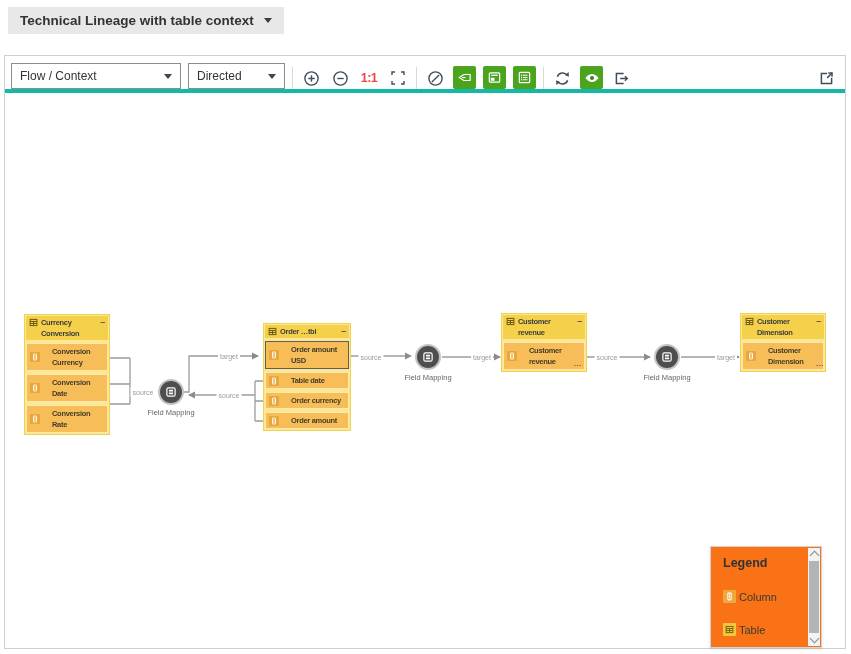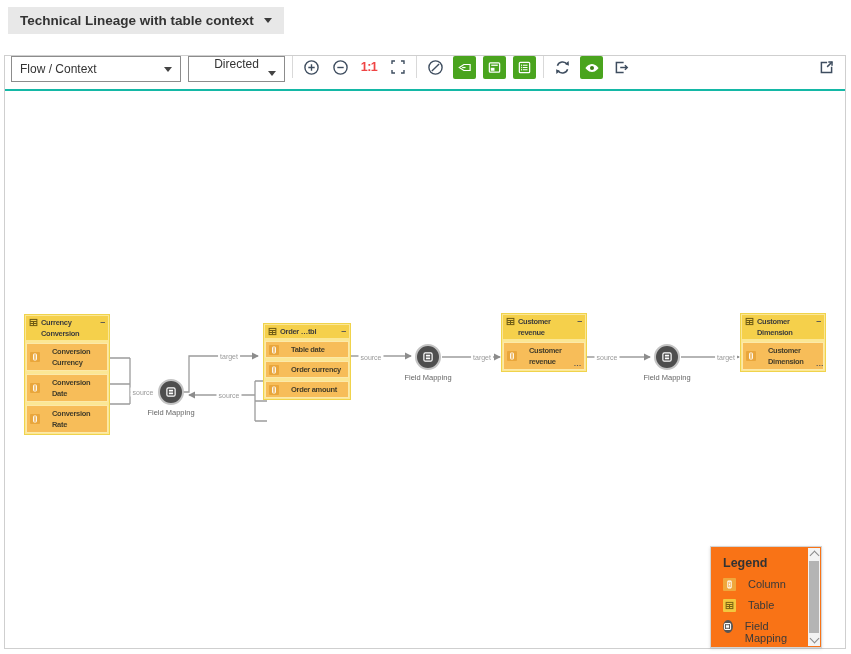--- a/index.html
+++ b/index.html
@@ -5,25 +5,25 @@
   html,body{margin:0;padding:0;background:#fff;}
   body{width:851px;height:654px;position:relative;font-family:"Liberation Sans",sans-serif;overflow:hidden;}
   [data-interactable="true"]{cursor:pointer;}
 
   
   .view-chip{position:absolute;left:8px;top:7px;height:27px;background:#e8e8e8;display:flex;align-items:center;gap:10px;padding:0 12px;font-size:13.5px;font-weight:600;color:#333;}
   .chip-caret{width:0;height:0;border-left:4.5px solid transparent;border-right:4.5px solid transparent;border-top:5px solid #3c3c3c;}
 
   
   .panel{position:absolute;left:4px;top:55px;width:842px;height:594px;border:1px solid #cfcfcf;background:#fff;box-sizing:border-box;}
-  .toolbar{height:33px;border-bottom:2px solid #14b8a6;display:flex;align-items:flex-start;padding:0 8px 0 6px;gap:7px;}
+  .toolbar{height:33px;border-bottom:4px solid #14b8a6;display:flex;align-items:flex-end;padding:0 8px 0 6px;gap:7px;}
   .dd{height:26px;border:1px solid #8c8c8c;display:flex;align-items:center;box-sizing:border-box;padding:0 8px;font-size:12px;color:#333;background:#fff;}
   .dd .dd-caret{width:0;height:0;border-left:4.5px solid transparent;border-right:4.5px solid transparent;border-top:5px solid #444;margin-left:auto;}
   .dd1{width:170px;}
-  .dd2{width:97px;flex-direction:column;}
+  .dd2{width:97px;}
   .tsep{width:1px;height:22px;background:#d9d9d9;}
   .tbtn{width:22px;height:22px;display:flex;align-items:center;justify-content:center;color:#3e4d5f;background:transparent;border:none;padding:0;}
   .tbtn.green{background:#4aa41e;border-radius:2px;color:#fff;width:23px;height:23px;}
   .zoom-reset{font-size:12.5px;font-weight:700;color:#ef4444;letter-spacing:-0.5px;}
   .spacer{flex:1;}
 
   
   .canvas{position:absolute;left:0;top:34px;right:0;bottom:0;overflow:hidden;}
   .edges{position:absolute;left:0;top:0;}
   .edge-label{position:absolute;transform:translate(-50%,-50%);font-size:7px;color:#9a9a9a;background:#fff;padding:0 2px;line-height:9px;}
@@ -39,21 +39,21 @@
   .row-overflow{margin-left:auto;align-self:flex-end;color:#5a5a5a;font-size:8px;line-height:6px;}
 
   
   .fm{position:absolute;width:26px;height:26px;border-radius:50%;background:#4e4e4e;border:2px solid #c4c4c4;box-sizing:border-box;display:flex;align-items:center;justify-content:center;}
   .fm-label{position:absolute;width:70px;text-align:center;font-size:7.5px;color:#666;background:rgba(255,255,255,.8);line-height:9px;}
 
   
   .legend{position:absolute;left:705px;top:490px;width:112px;height:102px;background:#f97316;border:1px solid #d4d4d4;box-sizing:border-box;box-shadow:0 1px 3px rgba(0,0,0,.12);}
   .legend-inner{padding:9px 24px 8px 12px;}
   .legend-title{font-size:12.5px;font-weight:700;color:#333;}
-  .legend-item{display:flex;align-items:flex-start;gap:12px;margin-top:8px;font-size:11px;color:#3a3a3a;}
+  .legend-item{display:flex;align-items:center;gap:3px;margin-top:20px;font-size:11px;color:#3a3a3a;}
   .licon-col{width:13px;height:13px;background:#f0a73c;border-radius:1px;display:flex;align-items:center;justify-content:center;}
   .licon-tbl{width:13px;height:13px;background:#f2c83e;border-radius:1px;display:flex;align-items:center;justify-content:center;}
   .licon-fm{width:13px;height:13px;background:#555;border-radius:50%;display:flex;align-items:center;justify-content:center;}
   .lg-scroll{position:absolute;top:1px;right:1px;bottom:1px;width:12px;background:#f3f3f3;}
   .lg-chev{position:absolute;left:3px;width:6px;height:6px;border:solid #8a8a8a;border-width:1.5px 1.5px 0 0;}
   .lg-chev.up{top:4px;transform:rotate(-45deg);}
   .lg-chev.down{bottom:4px;transform:rotate(135deg);}
   .lg-thumb{position:absolute;left:1px;right:1px;top:13px;bottom:13px;background:#b4b4b4;}
 </style>
 </head>
@@ -226,20 +226,29 @@
 
     <div class="lnode" style="left:258px;top:233px;width:88px" data-interactable="true">
       <div class="lhead" data-interactable="true">
         <svg class="ticon" data-interactable="false" width="9" height="9" viewBox="0 0 16 16" fill="none" stroke="#6d5a14" stroke-width="1.8">
             <rect x="2" y="2.5" width="12" height="11"></rect>
             <path d="M2 6.2h12M2 9.9h12M8 6.2v7.3"></path>
           </svg>
         <span data-interactable="false">Order …tbl</span>
         <span class="collapse" data-interactable="true">–</span>
       </div>
+      <div class="lrow selected" data-interactable="true">
+        <span class="cicon" data-interactable="false">
+            <svg width="8" height="8" viewBox="0 0 16 16" fill="none" stroke="#fff" stroke-width="1.8">
+              <rect x="5" y="2" width="6" height="12" rx="1"></rect>
+              <path d="M7 5.5h2M7 8h2M7 10.5h2"></path>
+            </svg>
+          </span>
+        <span data-interactable="false">Order amount USD</span>
+      </div>
       <div class="lrow" data-interactable="true">
         <span class="cicon" data-interactable="false">
             <svg width="8" height="8" viewBox="0 0 16 16" fill="none" stroke="#fff" stroke-width="1.8">
               <rect x="5" y="2" width="6" height="12" rx="1"></rect>
               <path d="M7 5.5h2M7 8h2M7 10.5h2"></path>
             </svg>
           </span>
         <span data-interactable="false">Table date</span>
       </div>
       <div class="lrow" data-interactable="true">

